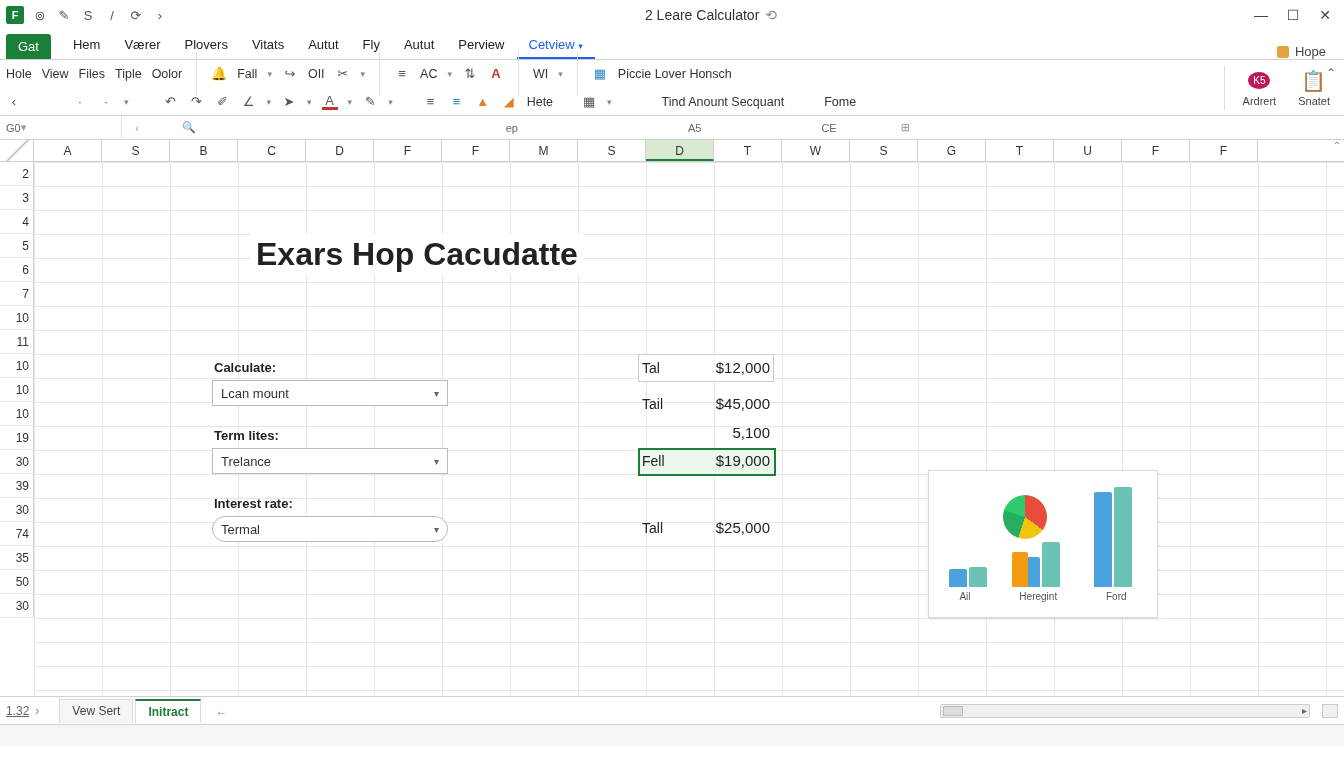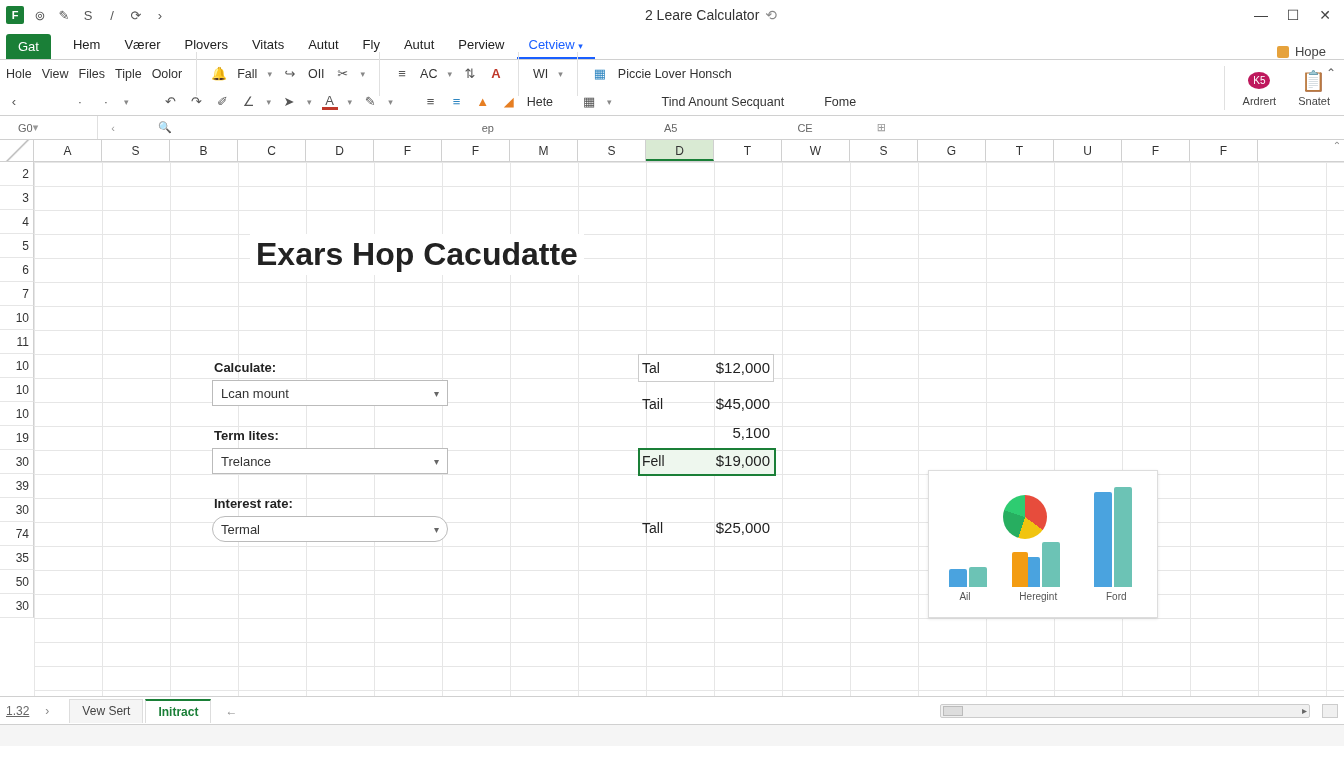--- a/index.html
+++ b/index.html
@@ -28,21 +28,21 @@
 .ribbon-col { display:flex; flex-direction:column; gap:2px; }
 .rlabel { font-size: 12.5px; color: #333; }
 .ricon { width:16px; height:16px; display:inline-flex; align-items:center; justify-content:center; color:#555; font-size:13px;}
 .rsep { width:1px; height:44px; background:#e0e0e0; margin: 0 4px;}
 .rbig { display:flex; flex-direction:column; align-items:center; gap:2px; font-size:11px; color:#444; padding:0 8px;}
 .rbig .ico { width:28px; height:24px; display:flex; align-items:center; justify-content:center; }
 .collapse-caret { position:absolute; right:8px; top:6px; color:#666; font-size:12px;}
 
 
 .formula-bar { height: 24px; border-bottom: 1px solid #d0d0d0; display: flex; align-items: center; font-size: 11px; color:#666; }
-.name-box { width: 98px; padding-left: 18px; border-right:1px solid #e0e0e0; height:100%; display:flex; align-items:center; }
+.name-box { width: 122px; padding-left: 6px; border-right:1px solid #e0e0e0; height:100%; display:flex; align-items:center; }
 .name-box .dd{ color:#999; padding-right:4px;}
 .fx-area { flex:1; display:flex; align-items:center; gap:60px; padding-left:30px;}
 .fx-icon { color:#999; }
 
 
 .grid { position: relative; }
 .col-header { height: 22px; display: flex; border-bottom:1px solid #d0d0d0; }
 .corner { width: 34px; border-right:1px solid #d0d0d0; background:linear-gradient(135deg,#fff 48%, #bbb 52%, #fff 56%); }
 .colh { border-right:1px solid #d0d0d0; text-align:center; font-size:12px; color:#333; line-height:22px; }
 .colh.sel { background:#d9ead3; border-bottom:2px solid #1a7f37; }
@@ -323,21 +323,21 @@
               <span>Heregint</span>
               <span>Ford</span>
             </div>
         </div>
       </div>
     </div>
   </div>
 </div>
 
 <div class="sheet-area">
-  <span style="color:#666; margin-right:16px;text-decoration:underline;">1.32</span>
+  <span style="color:#666; margin-right:6px;text-decoration:underline;">1.32</span>
   <span style="color:#888; margin-right:20px;">›</span>
   <div id="stabs" style="display:flex;">
       <div class="stab">Vew Sert</div>
       <div class="stab active">Initract</div>
     </div>
   <span style="margin-left:12px;color:#888;">←</span>
   <div class="hscroll">
     <div class="thumb"></div>
     <div class="rarrow">▸</div>
   </div>

